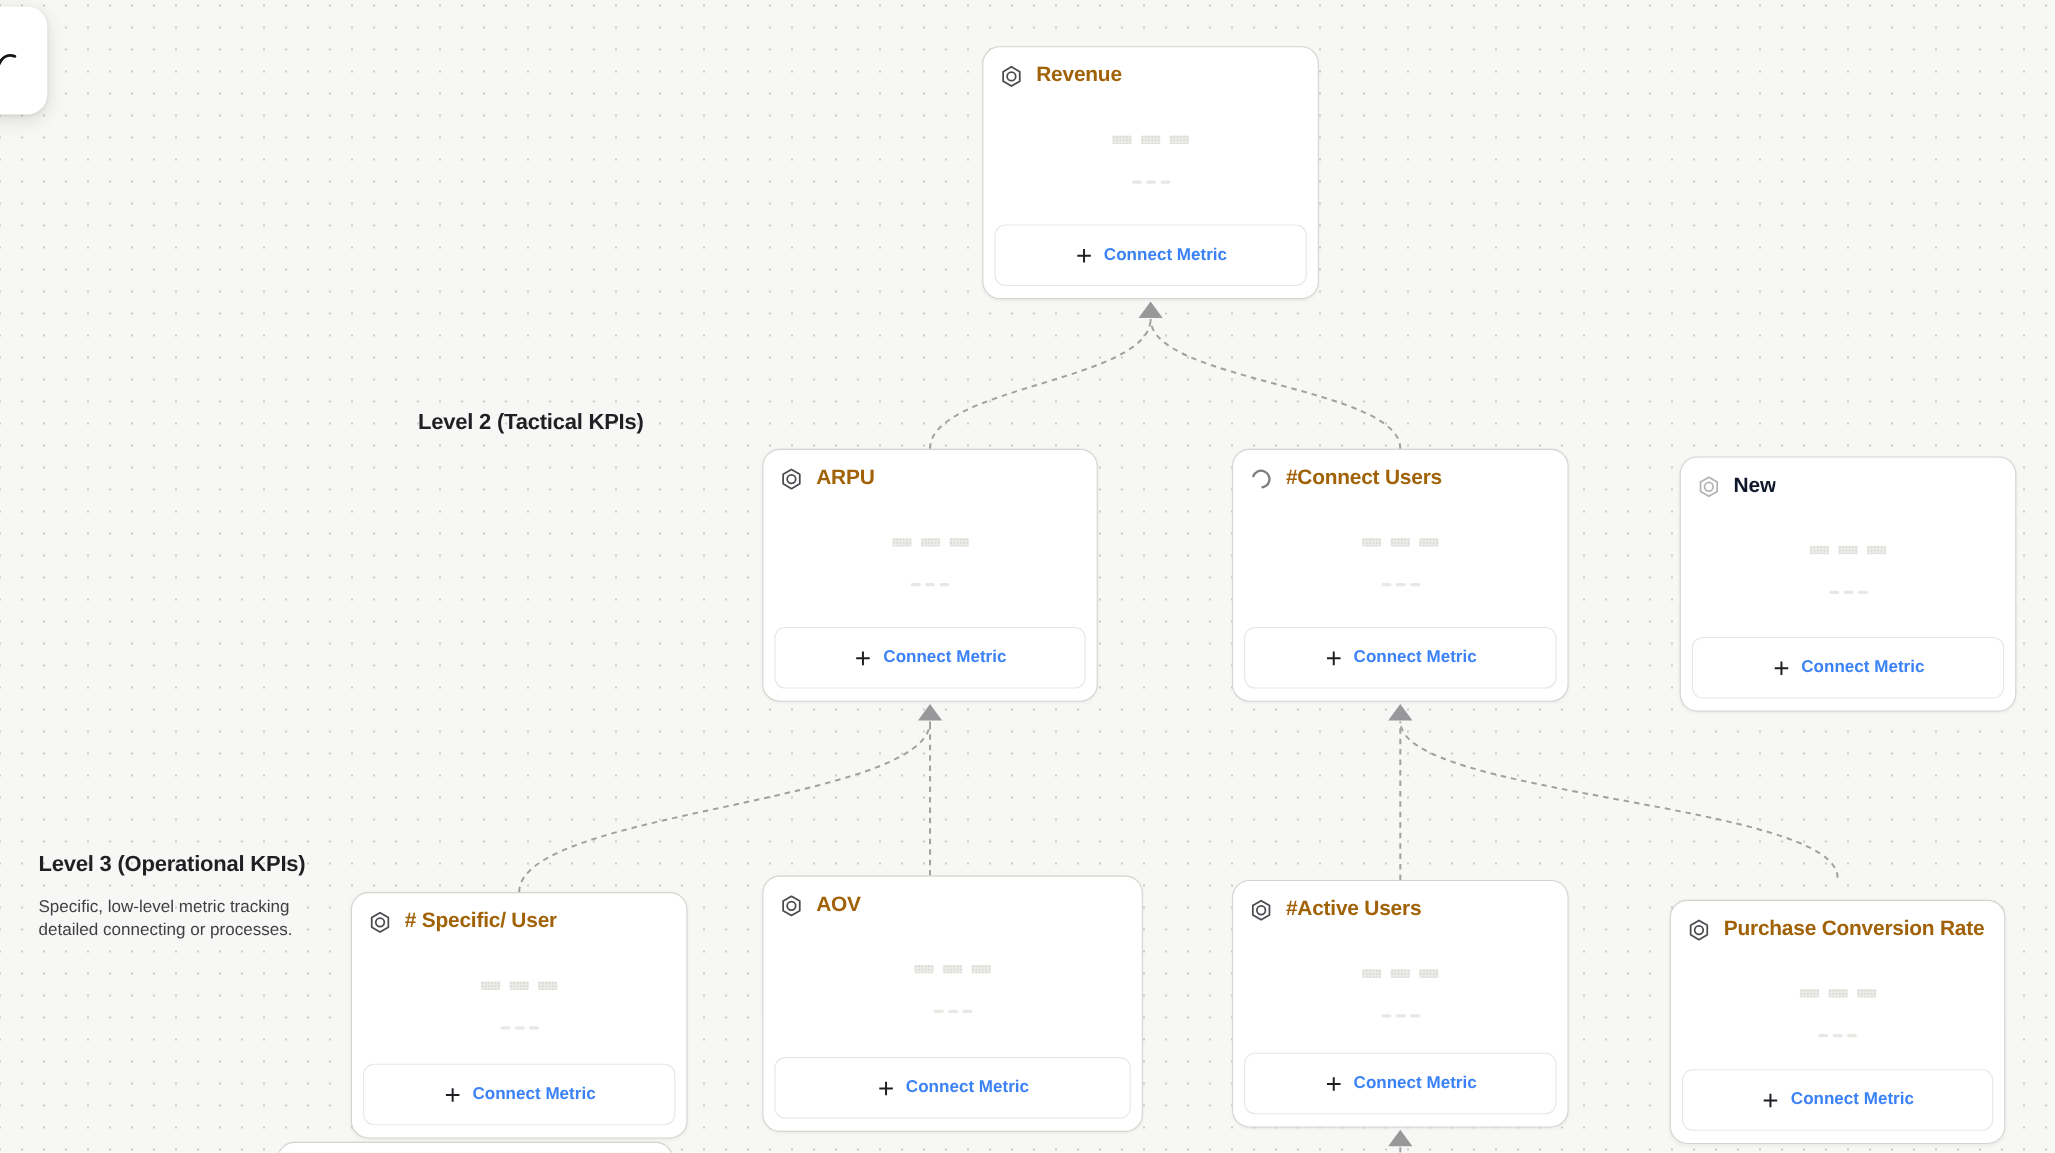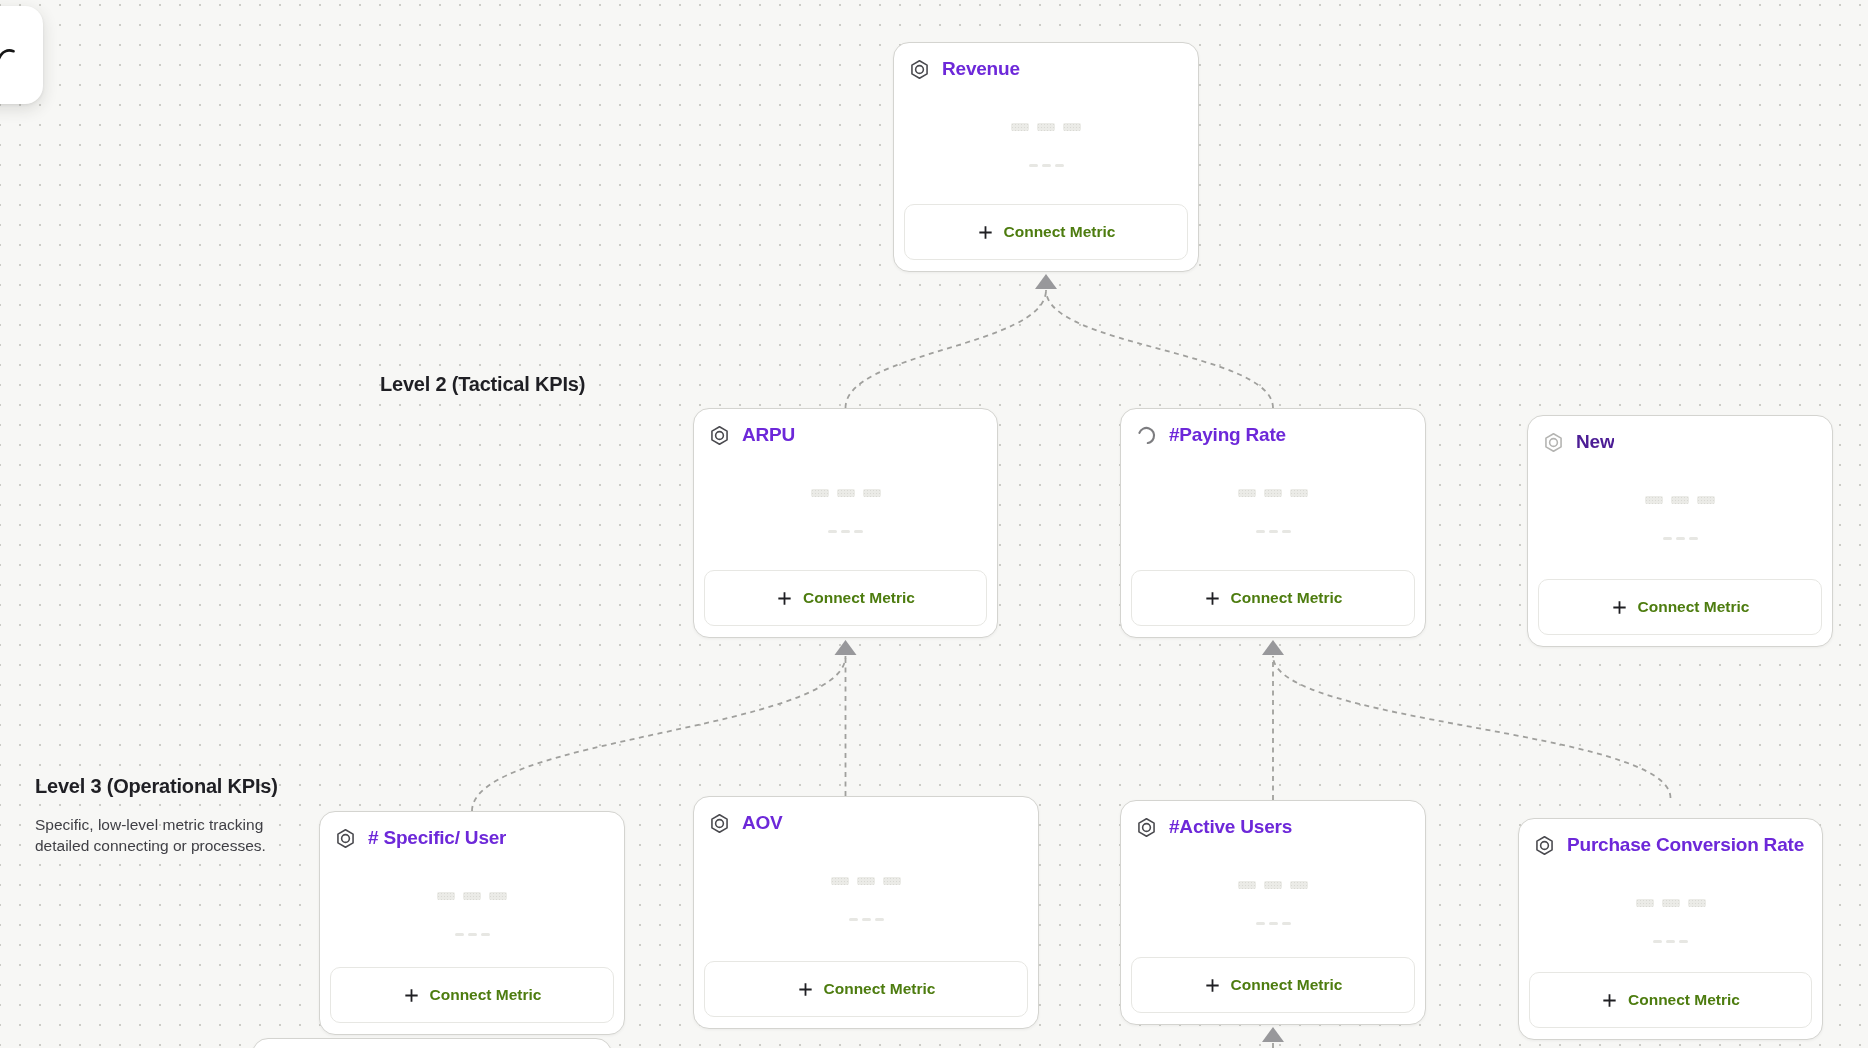--- a/index.html
+++ b/index.html
@@ -27,39 +27,39 @@
     position:absolute;box-sizing:border-box;
     background:#fff;border:1px solid #d4d4d0;border-radius:16px;
     box-shadow:0 1px 3px rgba(25,25,20,0.05);
   }
   .card-header{
     position:absolute;left:14px;top:15px;right:14px;
     display:flex;align-items:center;gap:12px;
   }
   .card-icon{flex:0 0 auto;width:22px;height:22px;display:flex;align-items:center;justify-content:center;}
   .card-title{
-    font-size:19px;font-weight:600;color:#6d28d9;letter-spacing:-0.2px;
+    font-size:19px;font-weight:600;color:#a16207;letter-spacing:-0.2px;
     white-space:nowrap;overflow:hidden;
   }
-  .kpi-card.muted .card-title{color:#4c1d95;}
+  .kpi-card.muted .card-title{color:#0f172a;}
   .skel-row{position:absolute;left:0;right:0;display:flex;justify-content:center;gap:8px;}
   .skel-row.r1{top:80px;}
   .skel-row.r2{top:121px;gap:4px;}
   .skel-row.r1 span{
     width:18px;height:8px;border-radius:2px;
     background-color:#ebebe7;
     background-image:radial-gradient(circle,#d9d9d4 0.8px,transparent 0.9px);
     background-size:3px 3px;
   }
   .skel-row.r2 span{width:9px;height:3px;border-radius:1.5px;background:#e7e7e3;}
   .connect-btn{
     position:absolute;left:10px;right:10px;bottom:11px;height:56px;
     box-sizing:border-box;background:#fff;border:1px solid #e7e7e3;border-radius:10px;
     display:flex;align-items:center;justify-content:center;gap:10px;
-    font-size:15.5px;font-weight:600;color:#4d7c0f;cursor:pointer;
+    font-size:15.5px;font-weight:600;color:#3b82f6;cursor:pointer;
     font-family:inherit;padding:0;
   }
   .partial-card{
     position:absolute;box-sizing:border-box;height:46px;
     background:#fff;border:1px solid #d4d4d0;border-radius:16px 16px 0 0;
     box-shadow:0 1px 3px rgba(25,25,20,0.05);
   }
   .toolbar-fragment{
     position:absolute;left:-35px;top:6px;width:78px;height:98px;
     background:#fff;border-radius:18px;
@@ -151,21 +151,21 @@
           <span>Connect Metric</span>
         </button>
       </div>
       <div class="kpi-card" style="left: 1120px; top: 408px; width: 306px; height: 230px;">
         <div class="card-header">
           <span class="card-icon">
             <svg width="21" height="21" viewBox="0 0 20 20" fill="none">
               <circle cx="10" cy="10" r="7.2" stroke="#7d7d80" stroke-width="2" stroke-linecap="round" stroke-dasharray="30 15.2" transform="rotate(-160 10 10)"></circle>
             </svg>
           </span>
-          <span class="card-title">#Paying Rate</span>
+          <span class="card-title">#Connect Users</span>
         </div>
         <div class="skel-row r1">
           <span></span>
           <span></span>
           <span></span>
         </div>
         <div class="skel-row r2">
           <span></span>
           <span></span>
           <span></span>

